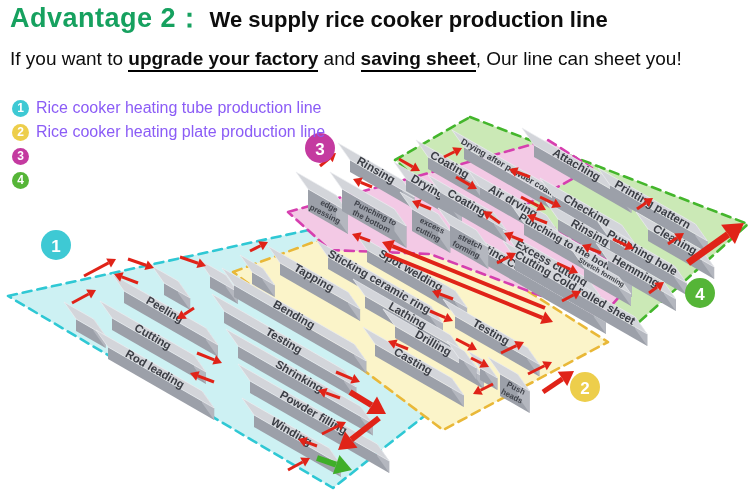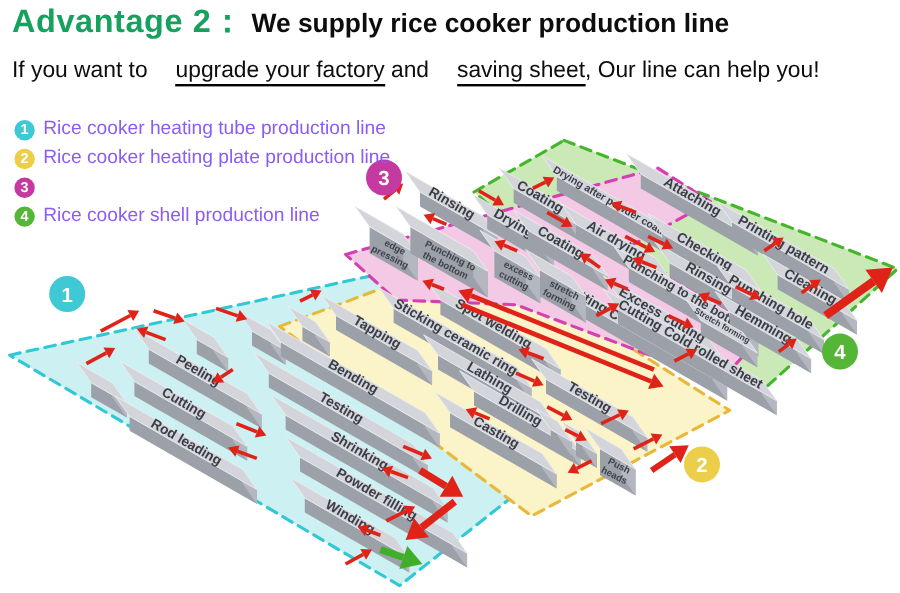--- a/index.html
+++ b/index.html
@@ -2,36 +2,36 @@
 <html><head>
 <meta charset="utf-8">
 <style>
   html,body{margin:0;padding:0;background:#ffffff;}
   .stage{position:relative;width:750px;height:494px;background:#fff;overflow:hidden;
          font-family:"Liberation Sans", sans-serif;}
   .hdr{position:absolute;left:10px;top:0;white-space:pre;}
   .hdr .adv{font-size:27px;font-weight:bold;color:#16a15f;letter-spacing:0.5px;}
   .hdr .ttl{font-size:22px;font-weight:bold;color:#0d0d0d;margin-left:6px;}
   .sub{position:absolute;left:10px;top:48px;font-size:19px;color:#0d0d0d;white-space:pre;}
-  .sub .u{font-weight:normal;border-bottom:2.5px solid #000;padding-bottom:1px;margin-left:18px;}
+  .sub .u{font-weight:bold;border-bottom:2.5px solid #000;padding-bottom:1px;}
   .legend{position:absolute;left:12px;top:96px;}
   .lg-row{display:flex;align-items:center;height:24px;}
   .lg-dot{width:17px;height:17px;border-radius:50%;color:#fff;font-size:12px;font-weight:bold;
           display:flex;align-items:center;justify-content:center;margin-right:7px;flex:0 0 17px;}
   .lg-lab{font-size:16px;color:#8b5cf6;font-weight:400;}
   svg{position:absolute;left:0;top:0;}
 </style>
 </head>
 <body>
 
 <div class="stage">
 
   <div class="hdr"><span class="adv">Advantage 2：</span><span class="ttl">We supply rice cooker production line</span></div>
 
-  <div class="sub"><span>If you want to </span><span class="u">upgrade your factory</span><span> and </span><span class="u">saving sheet</span><span>, Our line can help you!</span></div>
+  <div class="sub"><span>If you want to </span><span class="u">upgrade your factory</span><span> and </span><span class="u">saving sheet</span><span>, Our line can sheet you!</span></div>
 
   <svg id="flow-svg" width="750" height="494" viewBox="0 0 750 494">
       <polygon points="470,117 748,224 628,332 498,252 448,206 395,160" fill="#cbe9b6" stroke="#44b62c" stroke-width="2.6" stroke-dasharray="9 6" stroke-linejoin="round" stroke-linecap="round"></polygon>
       <polygon points="8,296 345,222 470,380 333,488" fill="#cdf1f3" stroke="#2fc8d4" stroke-width="2.6" stroke-dasharray="9 6" stroke-linejoin="round" stroke-linecap="round"></polygon>
       <polygon points="233,272 400,210 608,342 443,430" fill="#fbf4c9" stroke="#e9b838" stroke-width="2.6" stroke-dasharray="9 6" stroke-linejoin="round" stroke-linecap="round"></polygon>
       <polygon points="288,212 548,140 592,168 520,208 638,276 600,318 430,254 330,250" fill="#f3c9e5" stroke="#d63faf" stroke-width="2.6" stroke-dasharray="9 6" stroke-linejoin="round" stroke-linecap="round"></polygon>
       <g>
         <polygon points="534,145 631.44,201 631.44,213 534,157" fill="#9ca0a9"></polygon>
         <polygon points="619.44,184 631.44,201 631.44,213 619.44,196" fill="#b4b7bf"></polygon>
         <polygon points="522,128 619.44,184 631.44,201 534,145" fill="#d3d5da" stroke="#eceef1" stroke-width="0.7"></polygon>
@@ -514,17 +514,16 @@
     </div>
     <div class="lg-row">
       <span class="lg-dot" style="background-color: rgb(237, 206, 75);">2</span>
       <span class="lg-lab">Rice cooker heating plate production line</span>
     </div>
     <div class="lg-row">
       <span class="lg-dot" style="background-color: rgb(196, 58, 160);">3</span>
     </div>
     <div class="lg-row">
       <span class="lg-dot" style="background-color: rgb(85, 181, 55);">4</span>
-      <span class="lg-lab">Rice cooker shell production line</span>
     </div>
   </div>
 
 </div>
 
 </body></html>

